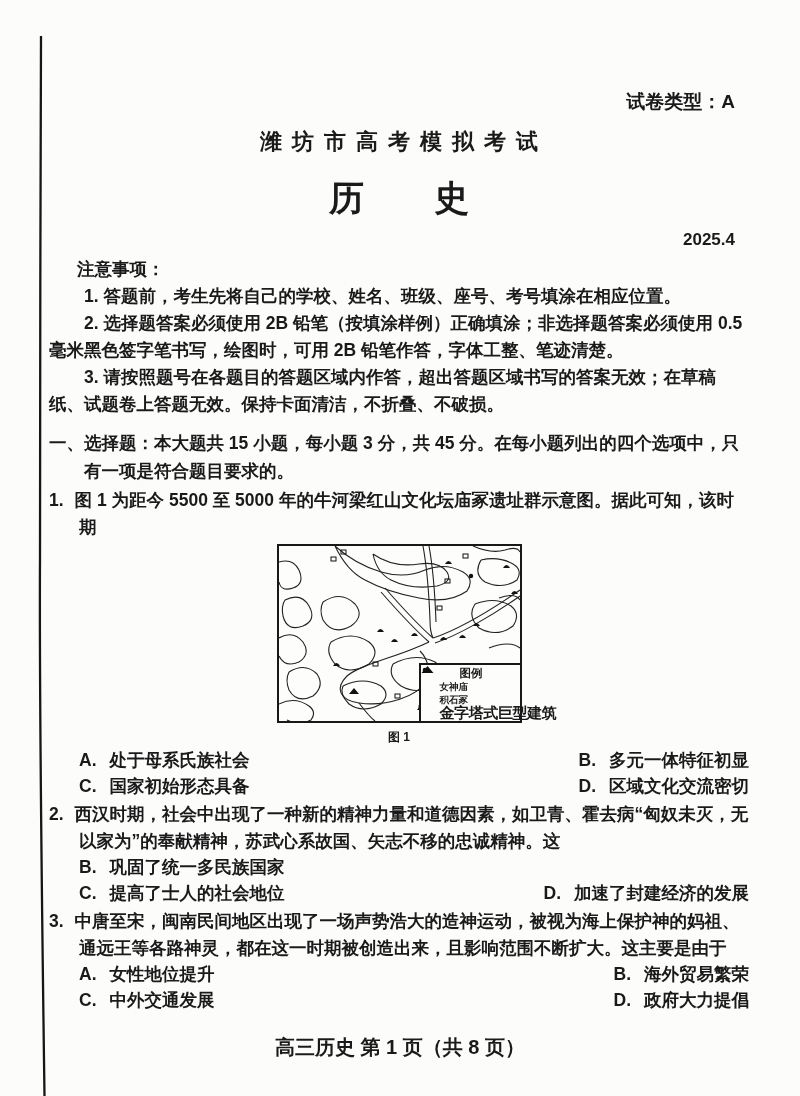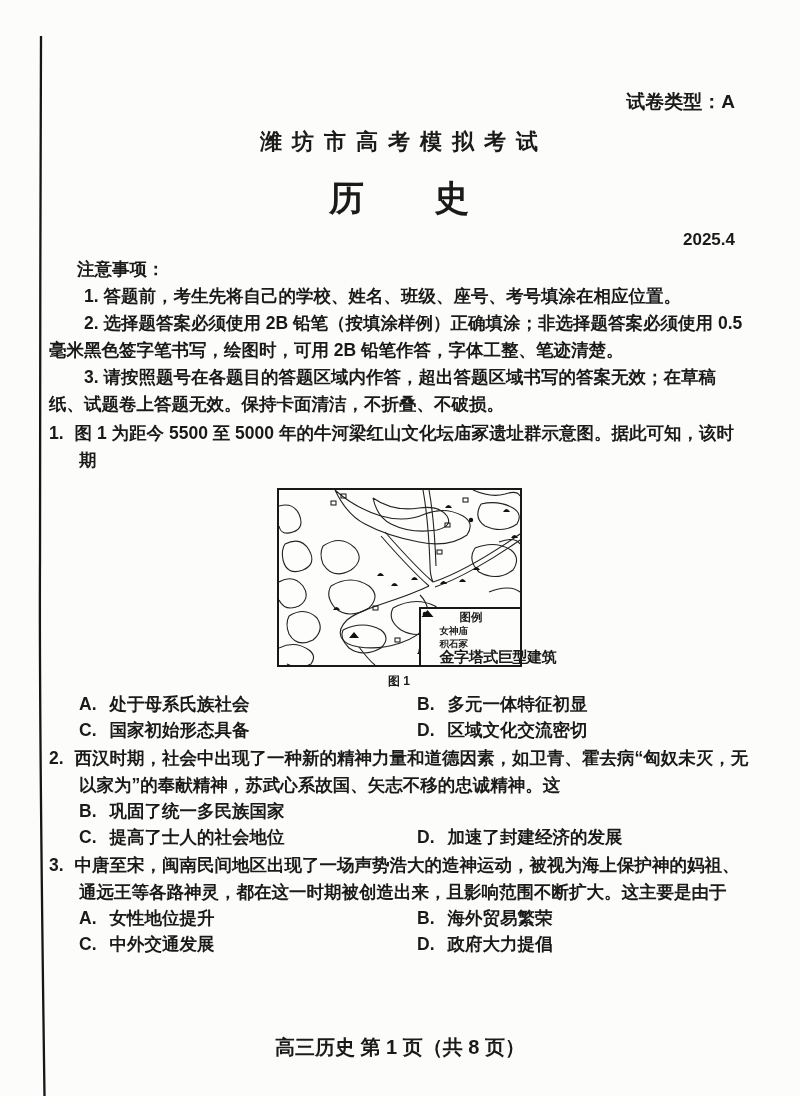--- a/index.html
+++ b/index.html
@@ -13,25 +13,25 @@
   .paper-type{ text-align:right;font-size:19px;font-weight:700;padding-right:14px;margin-top:4px;line-height:24px;}
   .exam-title{text-align:center;font-size:22px;font-weight:700;letter-spacing:10px;text-indent:10px;margin-top:14px;line-height:28px;}
   .subject{text-align:center;font-size:35px;font-weight:700;margin-top:20px;line-height:44px;}
   .exam-date{text-align:right;font-size:17px;padding-right:14px;margin-top:8px;line-height:24px;}
   .notice-h{margin-top:4px;padding-left:28px;font-weight:700;}
   .note{margin:0;text-indent:2em;}
   .section-head{margin-top:12px;padding-left:35px;text-indent:-35px;font-weight:700;line-height:27.5px;}
   .q{margin:2px 0 0 0;padding-left:30px;text-indent:-30px;line-height:26.5px;}
   .qno{margin-right:11px;}
   .opts{margin-left:30px;margin-top:1px;}
-  .opt-row{display:flex;}
+  .opt-row{display:flex;justify-content:space-between;}
   .opt{line-height:25.5px;}
   .opt-left{width:338px;}
   .lab{margin-right:13px;}
-  .figure-wrap{width:245px;margin:15px auto 0;text-align:center;}
+  .figure-wrap{width:245px;margin:4px auto 0;text-align:center;}
   .map-box{position:relative;width:241px;height:175px;border:2px solid #181818;background:#fdfdfc;}
   .map-box svg{position:absolute;left:0;top:0;}
   .legend{position:absolute;right:0;bottom:0;width:95px;background:#fdfdfc;border-top:2px solid #181818;border-left:2px solid #181818;padding:1px 1px 2px 3px;}
   .legend-title{text-align:center;font-size:11.5px;font-weight:700;line-height:14px;}
   .legend-item{display:flex;align-items:center;font-size:9.5px;font-weight:700;line-height:13px;white-space:nowrap;}
   .legend-item .sym{flex:0 0 15px;display:flex;justify-content:center;margin-right:1px;}
   .legend-item.tight{font-size:15px;letter-spacing:-0.4px;}
   .fig-caption{font-size:12px;font-weight:700;margin-top:4px;line-height:20px;}
   .footer{position:absolute;top:1034px;left:0;width:800px;text-align:center;font-size:20px;font-weight:600;}
 </style>
@@ -52,20 +52,21 @@
 
     <div class="subject">历　　史</div>
 
     <div class="exam-date">2025.4</div>
 
     <div class="notice-h">注意事项：</div>
     <p class="note">1. 答题前，考生先将自己的学校、姓名、班级、座号、考号填涂在相应位置。</p>
     <p class="note">2. 选择题答案必须使用 2B 铅笔（按填涂样例）正确填涂；非选择题答案必须使用 0.5 毫米黑色签字笔书写，绘图时，可用 2B 铅笔作答，字体工整、笔迹清楚。</p>
     <p class="note">3. 请按照题号在各题目的答题区域内作答，超出答题区域书写的答案无效；在草稿纸、试题卷上答题无效。保持卡面清洁，不折叠、不破损。</p>
 
+    <div class="section-head">一、选择题：本大题共 15 小题，每小题 3 分，共 45 分。在每小题列出的四个选项中，只有一项是符合题目要求的。</div>
 
     <p class="q">
       <span class="qno">1.</span><span>图 1 为距今 5500 至 5000 年的牛河梁红山文化坛庙冢遗址群示意图。据此可知，该时期</span>
     </p>
 
     <div class="figure-wrap">
       <div class="map-box">
         <svg width="241" height="175" viewBox="0 0 241 175">
           <g stroke="#222" stroke-width="1.1" fill="none">
             <path d="M56,0 Q76,18 102,26 Q126,33 146,24 Q166,16 184,26 Q196,33 188,45 Q170,58 140,52 Q108,46 86,34 Q68,25 56,0"></path>

